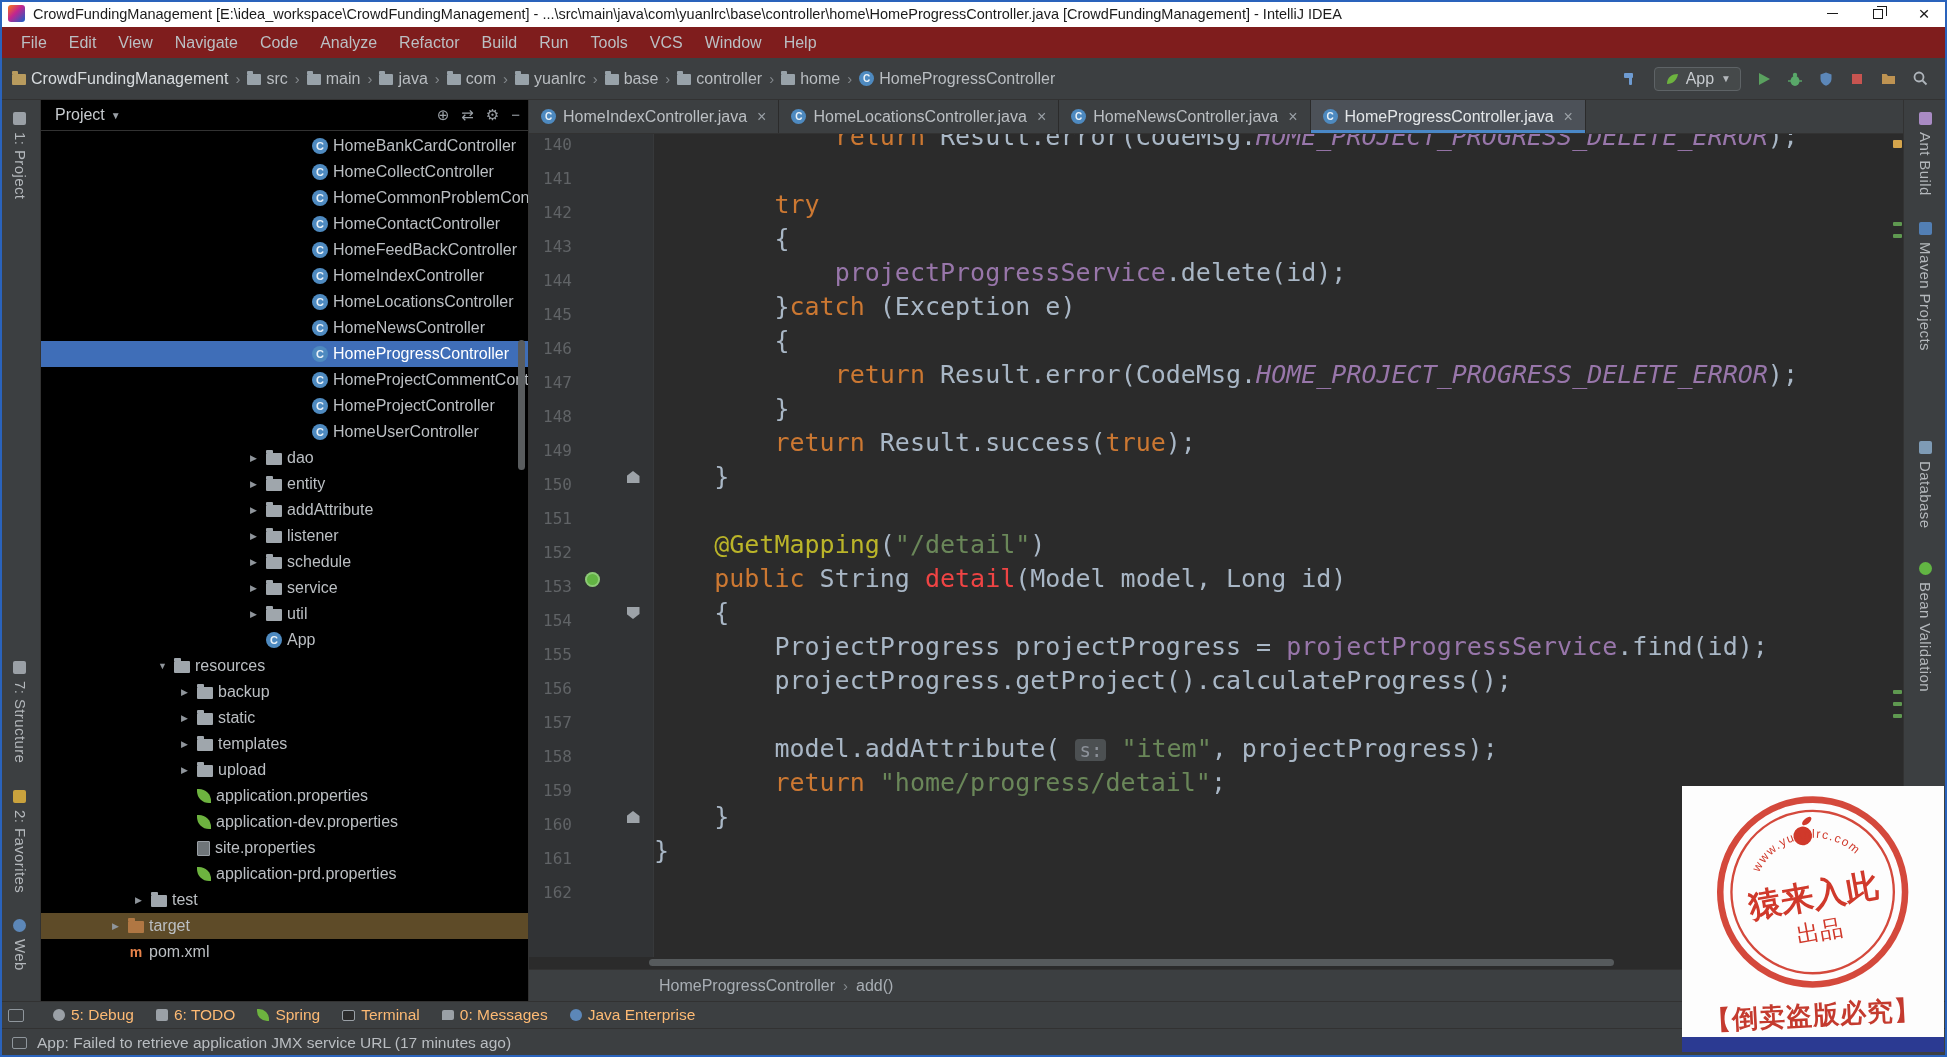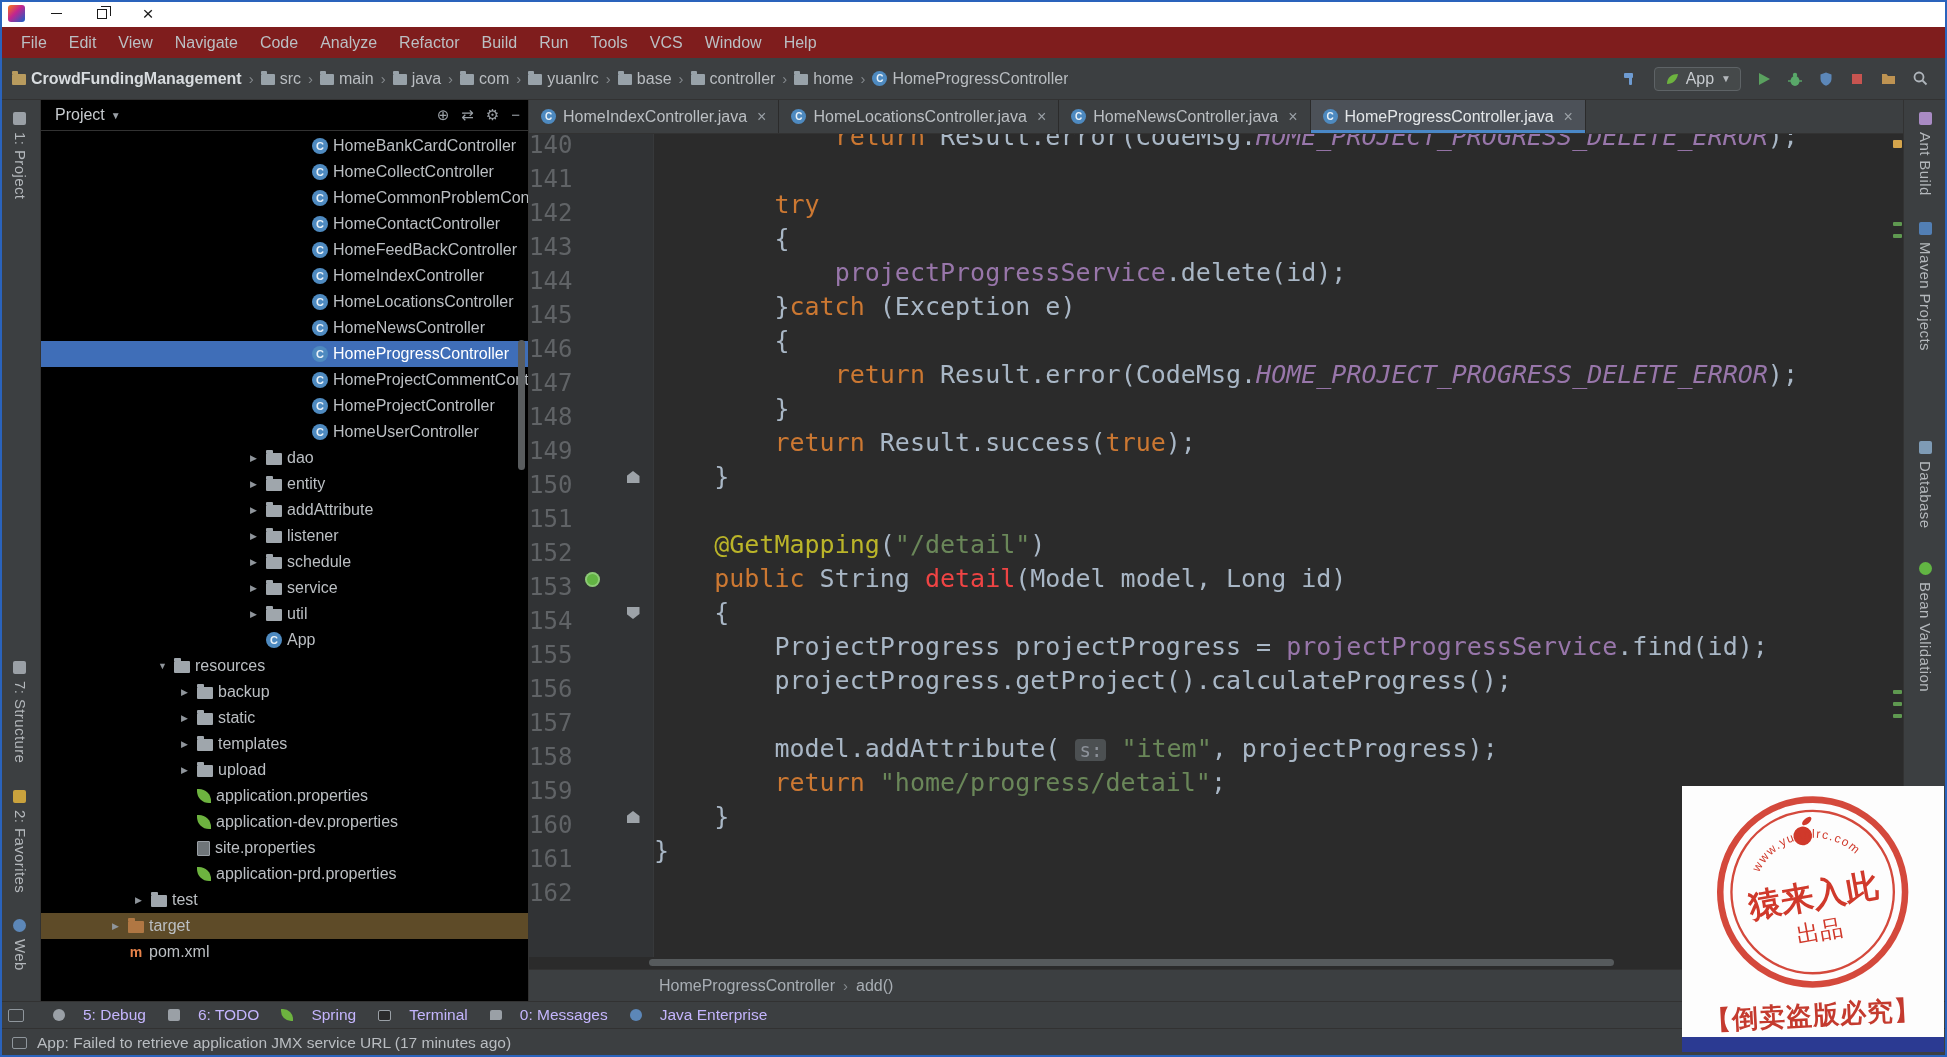--- a/index.html
+++ b/index.html
@@ -20,21 +20,21 @@
   .ic-close { font-size:19px; line-height:19px; }
 
   
   .menubar { height:31px; flex:none; background:#7f1d1d; display:flex; align-items:center; padding-left:10px; }
   .menu-item { padding:0 11px; font-size:16px; color:#bbbfc3; line-height:31px; }
 
   
   .navbar { height:42px; flex:none; background:#3c3f41; display:flex; align-items:center; padding:0 12px; border-bottom:1px solid #323232; }
   .crumbs { display:flex; align-items:center; gap:5px; overflow:hidden; white-space:nowrap; }
   .crumb { display:flex; align-items:center; gap:5px; font-size:16px; color:#b9bdc1; }
-  .crumb.root { font-weight:bold; color:#d8dcdf; }
+  .crumb.root { font-weight:normal; color:#d8dcdf; }
   .crumb-sep { color:#84898d; font-size:15px; padding:0 2px; }
   .mini-folder { width:14px; height:11px; background:#98a2a9; border-radius:1px; position:relative; display:inline-block; margin-top:2px; }
   .mini-folder::before { content:""; position:absolute; top:-3px; left:0; width:6px; height:3px; background:inherit; border-radius:1px 1px 0 0; }
   .mini-folder.rootf { background:#b89b5e; }
   .run-tools { margin-left:auto; display:flex; align-items:center; gap:15px; flex:none; padding-right:6px; }
   .run-config { display:flex; align-items:center; gap:7px; padding:2px 9px; border:1px solid #5e6366; border-radius:4px; background:#45494a; color:#c7cbcf; font-size:16px; }
   .chev { font-size:10px; color:#b4b8bc; }
   .tool-svg { display:block; }
 
   
@@ -84,21 +84,21 @@
   .tabs { height:34px; flex:none; background:#3c3f41; display:flex; align-items:stretch; border-bottom:1px solid #323232; }
   .tab { display:flex; align-items:center; gap:7px; padding:0 12px; border-right:1px solid #2b2b2b; color:#bbbfc3; font-size:16px; }
   .tab.active { background:#4c5158; color:#e3e6e8; box-shadow:inset 0 -3px 0 #4a88c7; }
   .tab-close { color:#9aa0a6; font-size:16px; margin-left:3px; }
 
   .code-viewport { flex:1; position:relative; overflow:hidden; background:#2b2b2b; }
   .gutter-col { position:absolute; left:0; top:0; bottom:0; width:125px; background:#313335; border-right:1px solid #37393b; }
   .code-line { position:relative; display:flex; height:34px; align-items:center; font:25px/34px "DejaVu Sans Mono", monospace; }
   .code-line.clip { margin-top:-14px; }
   .gutter { width:125px; flex:none; display:flex; height:100%; align-items:center; }
-  .lnum { width:43px; text-align:right; color:#606366; font-size:24px; font-family:"DejaVu Sans Mono",monospace;margin-top:16px; }
+  .lnum { width:43px; text-align:right; color:#606366; font-size:16px; font-family:"DejaVu Sans Mono",monospace;margin-top:16px; }
   .gslot { width:40px; display:flex; justify-content:center; align-items:center; }
   .gslot:last-child { width:42px; }
   .gicon-bean { width:15px; height:15px; border-radius:50%; background:#62b543; box-shadow:inset 0 0 0 2px rgba(255,255,255,.28); }
   .gicon-fold { width:13px; height:12px; background:#9da3a8; }
   .gicon-fold.up { clip-path:polygon(50% 0,100% 42%,100% 100%,0 100%,0 42%); }
   .gicon-fold.down { clip-path:polygon(0 0,100% 0,100% 58%,50% 100%,0 58%); }
   .ltext { white-space:pre; }
   .tk-kw { color:#cc7832; }
   .tk-pl { color:#a9b7c6; }
   .tk-str { color:#6a8759; }
@@ -110,21 +110,21 @@
   .tk-hint { background:#4c5052; color:#8c9199; border-radius:4px; padding:0 4px; font-size:19px; }
   .stripe-marks .mark { position:absolute; right:1px; width:9px; border-radius:1px; }
 
   .hscroll { height:12px; flex:none; background:#2b2b2b; }
   .hthumb { margin:2px 0 0 120px; width:965px; height:7px; background:#565a5c; border-radius:4px; }
   .editor-breadcrumb { height:32px; flex:none; background:#3c3f41; border-top:1px solid #323232; display:flex; align-items:center; gap:6px; padding-left:130px; font-size:16px; color:#a8aeb4; }
 
   
   .toolbar-bottom { height:27px; flex:none; background:#3c3f41; border-top:1px solid #323232; display:flex; align-items:center; padding-left:8px; gap:4px; }
   .switcher { width:16px; height:13px; border:1.5px solid #8f969c; border-radius:2px; margin-right:14px; }
-  .bottom-item { display:flex; align-items:center; gap:18px; padding:0 11px; font-size:15.5px; color:#c4b5fd; }
+  .bottom-item { display:flex; align-items:center; gap:6px; padding:0 11px; font-size:15.5px; color:#fdba74; }
   .bicon { display:inline-block; width:12px; height:12px; background:#9aa0a6; border-radius:2px; }
   .icon-debug-icon { border-radius:50%; }
   .icon-spring-icon { background:#6db33f; border-radius:0 10px 0 10px; }
   .icon-terminal-icon { width:13px; height:11px; background:#2b2b2b; border:1px solid #9aa0a6; }
   .icon-messages-icon { height:10px; border-radius:2px 2px 2px 0; }
   .icon-java-ee-icon { border-radius:50%; background:#5c87b8; }
 
   .statusbar { height:29px; flex:none; background:#3c3f41; border-top:1px solid #323232; display:flex; align-items:center; gap:10px; padding-left:12px; font-size:15.5px; color:#b9bdc1; }
   .status-icon { width:15px; height:12px; border:1.5px solid #8f969c; border-radius:2px; flex:none; }
 
@@ -134,20 +134,21 @@
   .wm-bottom { position:absolute; bottom:19px; width:100%; text-align:center; color:#c43a2e; font-weight:bold; font-size:26px; transform:rotate(-3deg); letter-spacing:1px; }
   .wm-strip { position:absolute; bottom:0; left:0; width:100%; height:15px; background:#2b3a92; }
 </style>
 </head>
 <body>
 
 <div class="window">
 
   <div class="titlebar">
     <span class="app-icon"></span>
+    <span class="title-text">CrowdFundingManagement [E:\idea_workspace\CrowdFundingManagement] - ...\src\main\java\com\yuanlrc\base\controller\home\HomeProgressController.java [CrowdFundingManagement] - IntelliJ IDEA</span>
     <div class="win-controls">
       <div class="win-btn">
           <span class="ic-min"></span>
         </div>
       <div class="win-btn">
           <span class="ic-max"></span>
         </div>
       <div class="win-btn">
           <span class="ic-close">×</span>
         </div>

